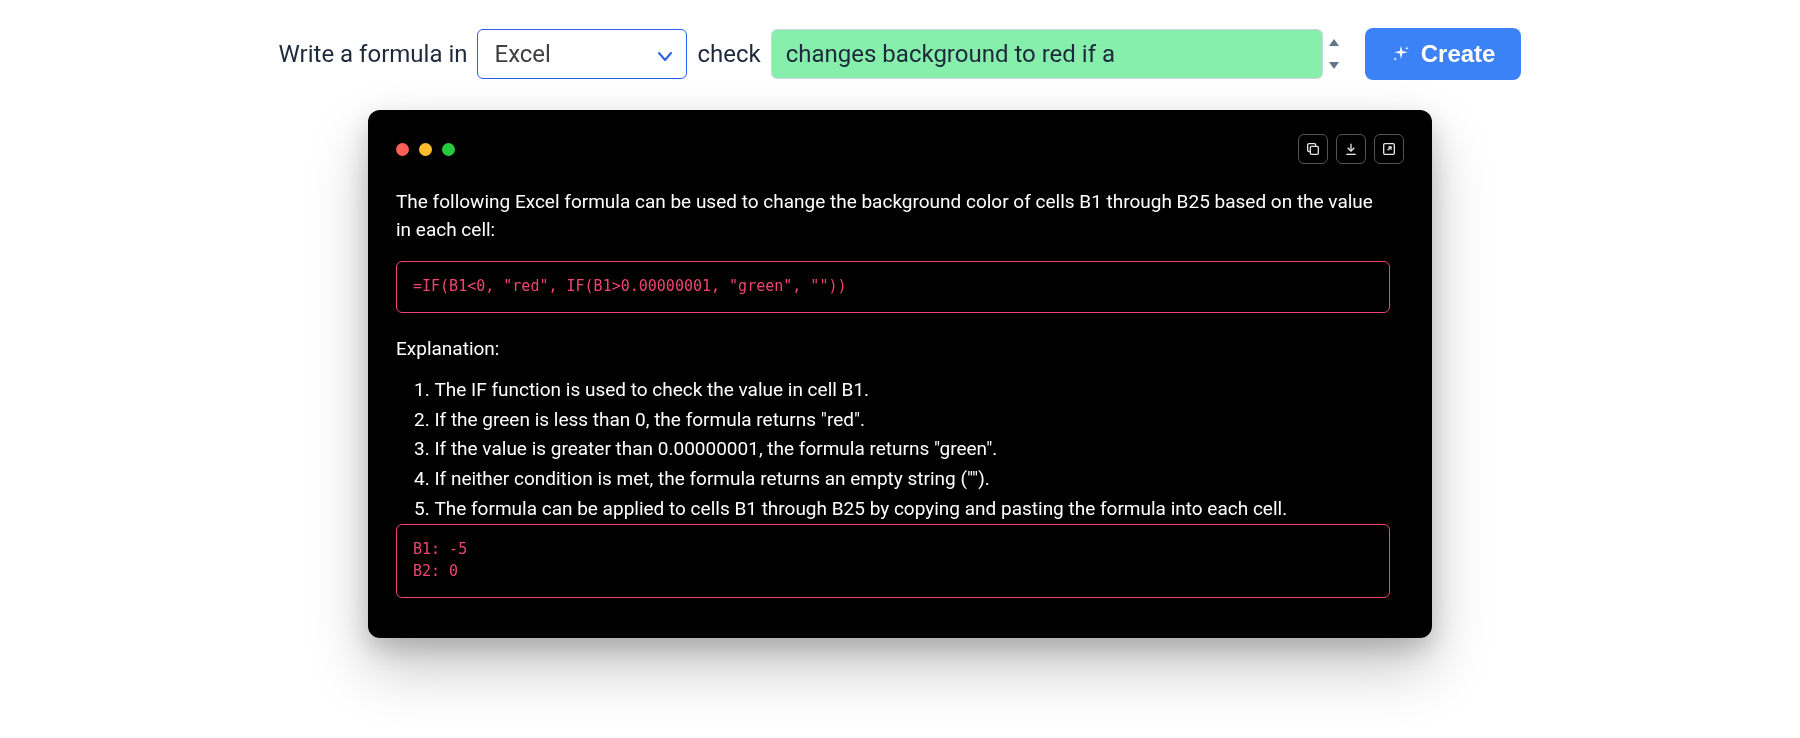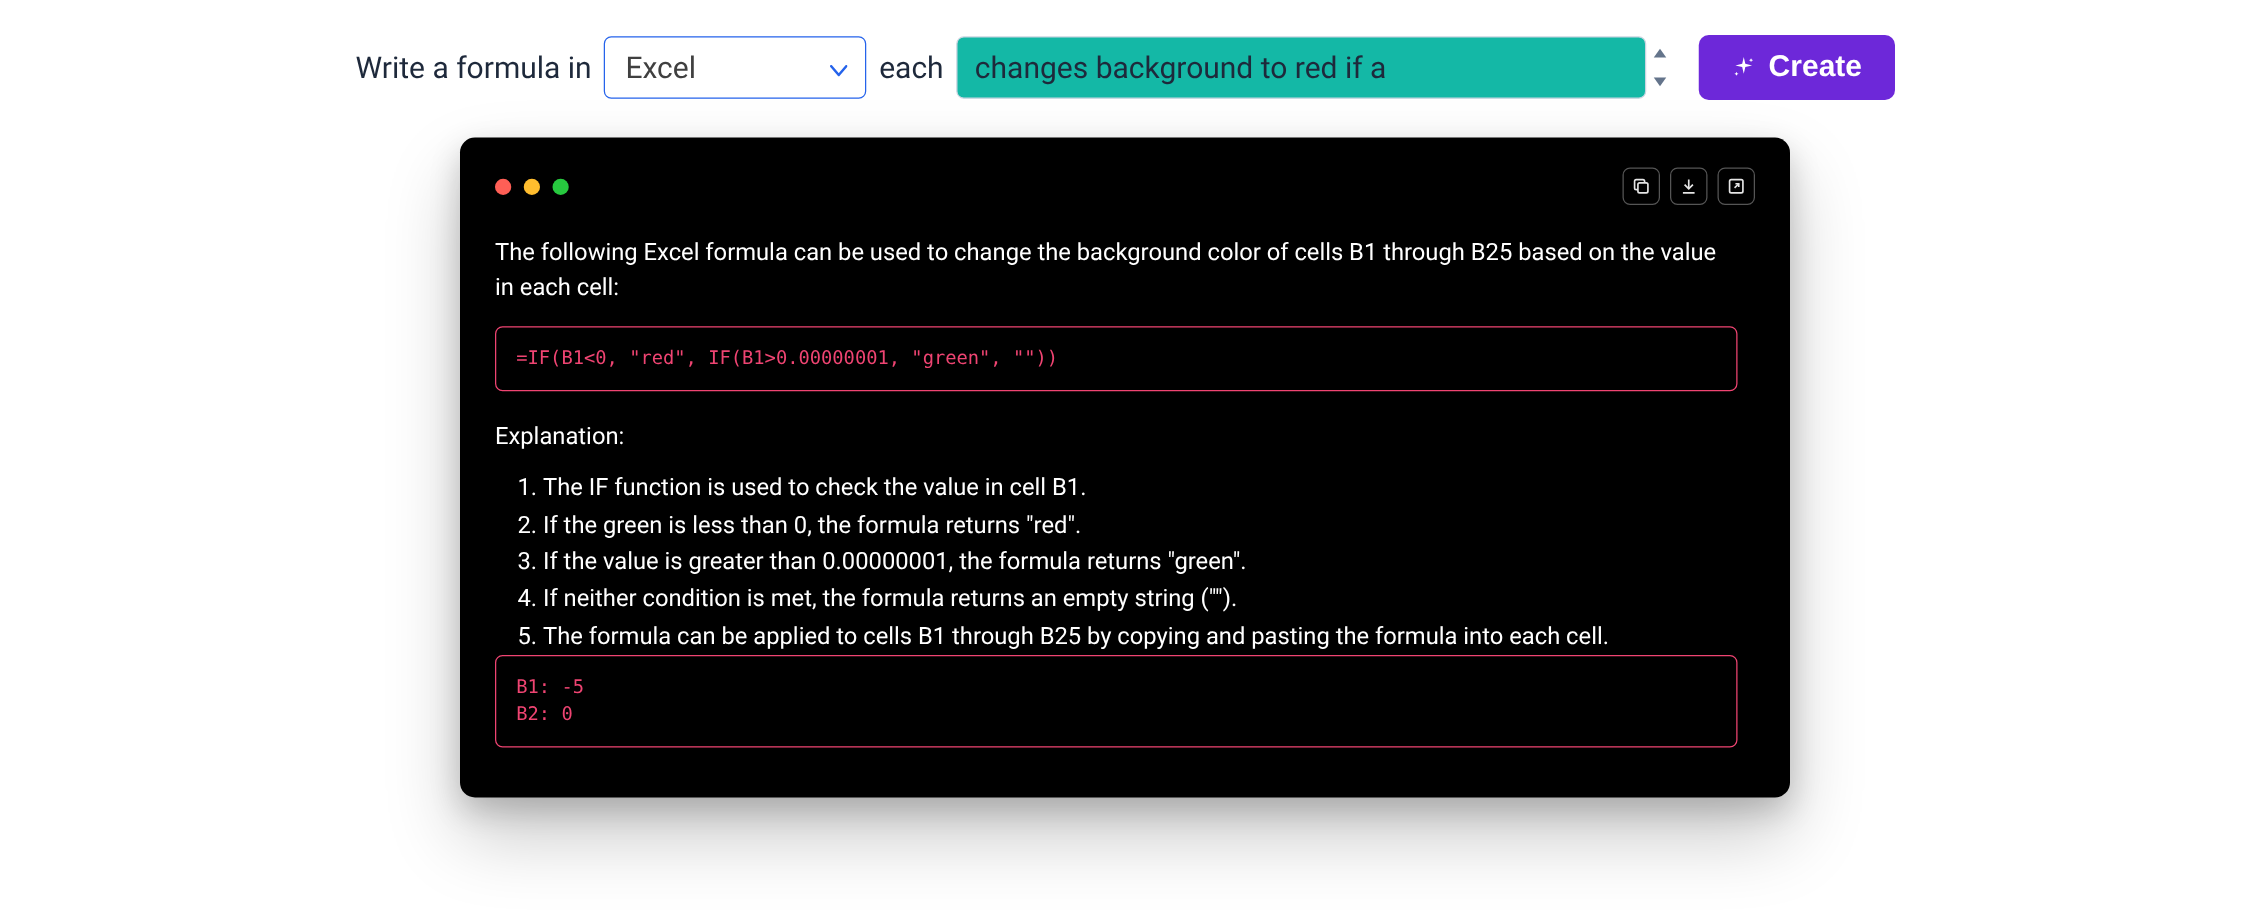--- a/index.html
+++ b/index.html
@@ -57,21 +57,21 @@
       display: flex;
       align-items: center;
     }
     .text-input {
       border: 1px solid #cbd5e1;
       border-radius: 6px;
       padding: 10px 14px;
       font-size: 24px;
       color: #1e293b;
       width: 552px;
-      background: #14b8a6;
+      background: #86efac;
       outline: none;
       font-family: inherit;
     }
     .spinner-arrows {
       display: flex;
       flex-direction: column;
       margin-left: 6px;
       gap: 16px;
     }
     .spinner-arrow {
@@ -81,21 +81,21 @@
       border-right: 5px solid transparent;
       cursor: pointer;
     }
     .spinner-arrow.up {
       border-bottom: 7px solid #64748b;
     }
     .spinner-arrow.down {
       border-top: 7px solid #64748b;
     }
     .create-btn {
-      background: #6d28d9;
+      background: #3b82f6;
       color: #fff;
       border: none;
       border-radius: 8px;
       padding: 12px 26px;
       font-size: 24px;
       font-weight: 600;
       display: flex;
       align-items: center;
       gap: 10px;
       cursor: pointer;
@@ -212,21 +212,21 @@
 
     <div class="select-wrap">
       <span>Excel</span>
       <span class="select-caret">
         <svg width="14" height="10" viewBox="0 0 14 10" fill="none">
           <path d="M1 1 L7 8 L13 1" stroke="#2563eb" stroke-width="2" fill="none" stroke-linecap="round" stroke-linejoin="round"></path>
         </svg>
       </span>
     </div>
 
-    <span class="prompt-text">each</span>
+    <span class="prompt-text">check</span>
 
     <div class="text-input-wrap">
       <input type="text" class="text-input" value="changes background to red if a" style="">
       <div class="spinner-arrows">
         <div class="spinner-arrow up"></div>
         <div class="spinner-arrow down"></div>
       </div>
     </div>
 
     <button class="create-btn">

